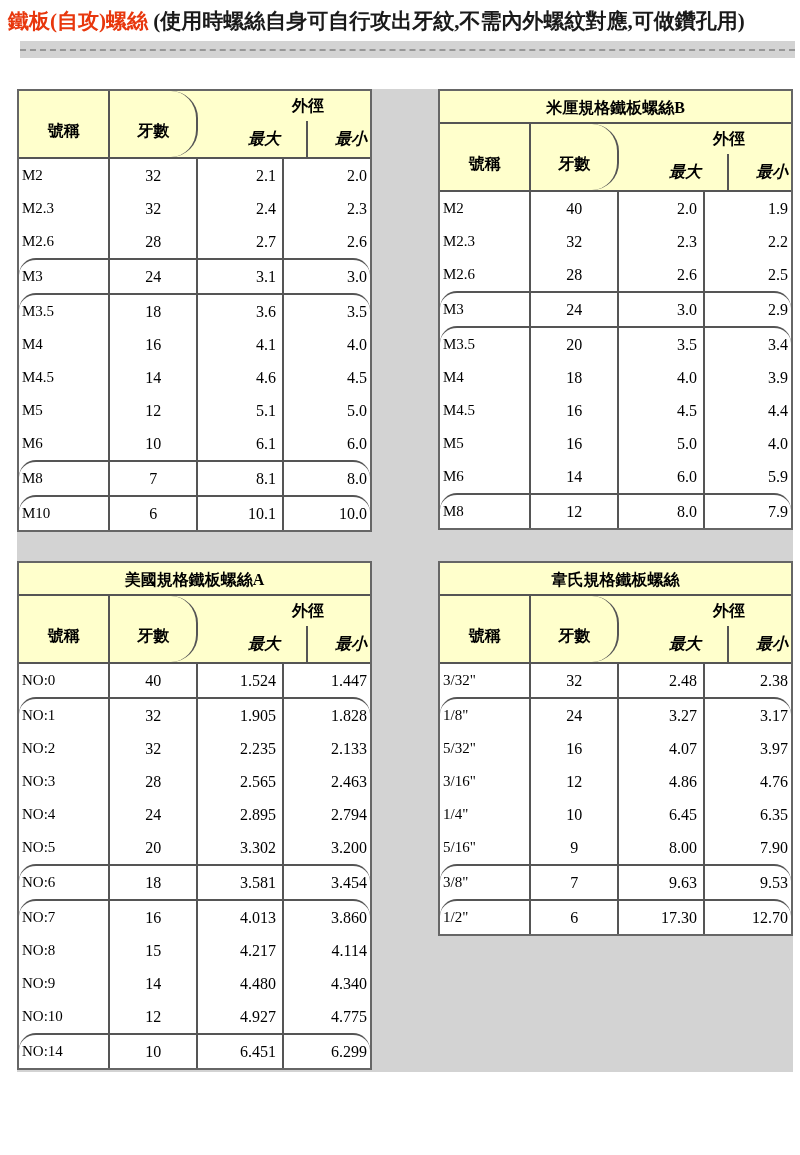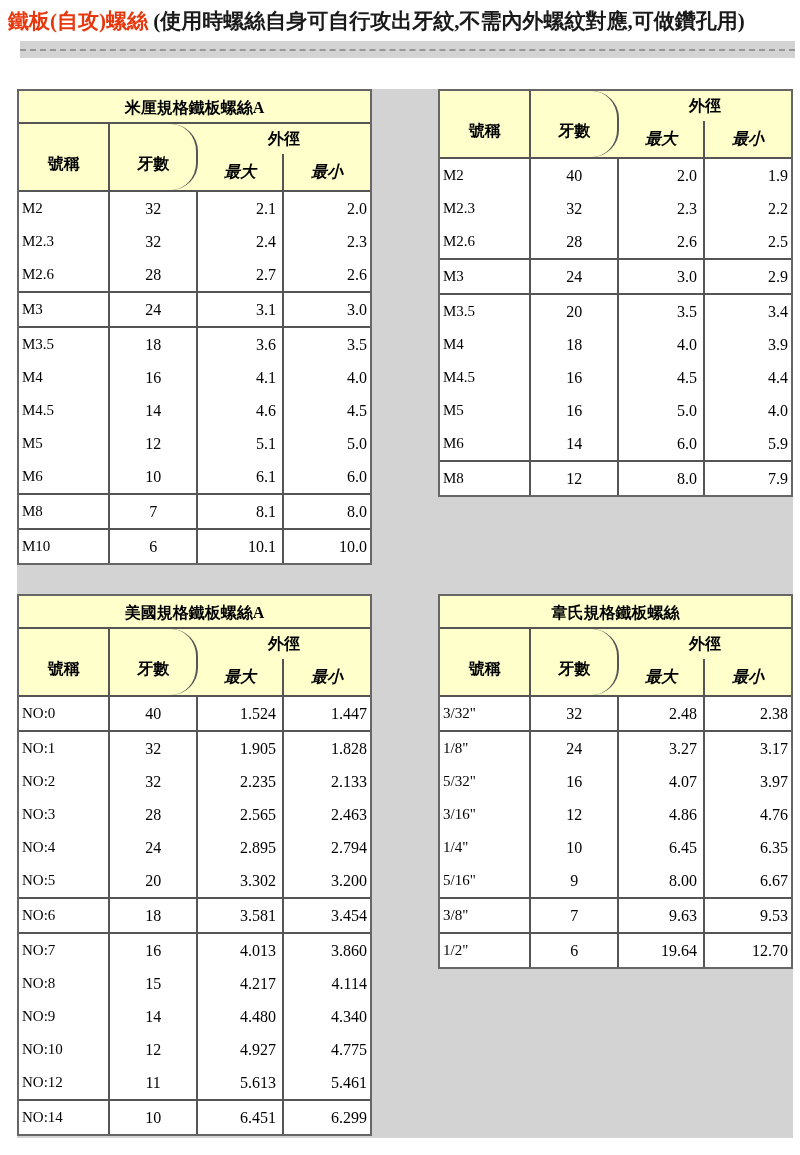--- a/index.html
+++ b/index.html
@@ -79,39 +79,39 @@
   }
   .h-threads{
     flex:0 0 25%;
     border-right:2px solid var(--border-dark);
     display:flex;align-items:center;justify-content:center;
     padding-top:15px;
     border-radius:27px;
   }
   .h-od{
     flex:0 0 49%;
-    display:flex;flex-direction:column;
+    display:flex;flex-direction:column;margin-left:24px;
   }
   .od-label{
     flex:1 1 auto;
     display:flex;align-items:center;justify-content:center;
   }
   .od-split{
     height:36px;
     display:flex;
     font-style:italic;
   }
   .od-split .half{
     flex:0 0 50%;
     display:flex;align-items:center;justify-content:center;
   }
   .od-split .half.first{border-right:2px solid var(--border-dark);}
   
   .t-body{font-size:16px;}
-  .group + .group{border-top:2px solid var(--border-dark);}
+  .group + .group{border-top:2px solid var(--border-dark);border-radius:17px;}
   .row{display:flex;}
   .cell{
     height:33px;
     display:flex;align-items:center;
     overflow:hidden;
   }
   .cell.c1{flex:0 0 26%;border-right:2px solid var(--border-dark);justify-content:flex-start;padding-left:3px;font-size:15px;}
   .cell.c2{flex:0 0 25%;border-right:2px solid var(--border-dark);justify-content:center;}
   .cell.c3{flex:0 0 24.5%;border-right:2px solid var(--border-dark);justify-content:flex-end;padding-right:6px;}
   .cell.c4{flex:0 0 24.5%;justify-content:flex-end;padding-right:3px;}
@@ -123,21 +123,20 @@
   <span class="hl">鐵板(自攻)螺絲</span><span class="desc"> (使用時螺絲自身可自行攻出牙紋,不需內外螺紋對應,可做鑽孔用)</span>
 </div>
 
 <div class="divider-band">
   <div class="dash-line"></div>
 </div>
 
 <div class="panel">
 
   <section class="spec-table">
-    <div class="t-title">米厘規格鐵板螺絲A</div>
     <div class="t-header">
       <div class="h-name">號稱</div>
       <div class="h-threads">牙數</div>
       <div class="h-od">
         <div class="od-label">外徑</div>
         <div class="od-split">
           <div class="half first">最大</div>
           <div class="half">最小</div>
         </div>
       </div>
@@ -216,20 +215,21 @@
             <div class="cell c1">M10</div>
             <div class="cell c2">6</div>
             <div class="cell c3">10.1</div>
             <div class="cell c4">10.0</div>
           </div>
         </div>
       </div>
   </section>
 
   <section class="spec-table">
+    <div class="t-title">米厘規格鐵板螺絲B</div>
     <div class="t-header">
       <div class="h-name">號稱</div>
       <div class="h-threads">牙數</div>
       <div class="h-od">
         <div class="od-label">外徑</div>
         <div class="od-split">
           <div class="half first">最大</div>
           <div class="half">最小</div>
         </div>
       </div>
@@ -386,26 +386,20 @@
             <div class="cell c2">14</div>
             <div class="cell c3">4.480</div>
             <div class="cell c4">4.340</div>
           </div>
           <div class="row">
             <div class="cell c1">NO:10</div>
             <div class="cell c2">12</div>
             <div class="cell c3">4.927</div>
             <div class="cell c4">4.775</div>
           </div>
-          <div class="row">
-            <div class="cell c1">NO:12</div>
-            <div class="cell c2">11</div>
-            <div class="cell c3">5.613</div>
-            <div class="cell c4">5.461</div>
-          </div>
         </div>
         <div class="group">
           <div class="row">
             <div class="cell c1">NO:14</div>
             <div class="cell c2">10</div>
             <div class="cell c3">6.451</div>
             <div class="cell c4">6.299</div>
           </div>
         </div>
       </div>
@@ -455,35 +449,35 @@
           <div class="row">
             <div class="cell c1">1/4"</div>
             <div class="cell c2">10</div>
             <div class="cell c3">6.45</div>
             <div class="cell c4">6.35</div>
           </div>
           <div class="row">
             <div class="cell c1">5/16"</div>
             <div class="cell c2">9</div>
             <div class="cell c3">8.00</div>
-            <div class="cell c4">6.67</div>
+            <div class="cell c4">7.90</div>
           </div>
         </div>
         <div class="group">
           <div class="row">
             <div class="cell c1">3/8"</div>
             <div class="cell c2">7</div>
             <div class="cell c3">9.63</div>
             <div class="cell c4">9.53</div>
           </div>
         </div>
         <div class="group">
           <div class="row">
             <div class="cell c1">1/2"</div>
             <div class="cell c2">6</div>
-            <div class="cell c3">19.64</div>
+            <div class="cell c3">17.30</div>
             <div class="cell c4">12.70</div>
           </div>
         </div>
       </div>
   </section>
 
 </div>
 
 </body></html>

